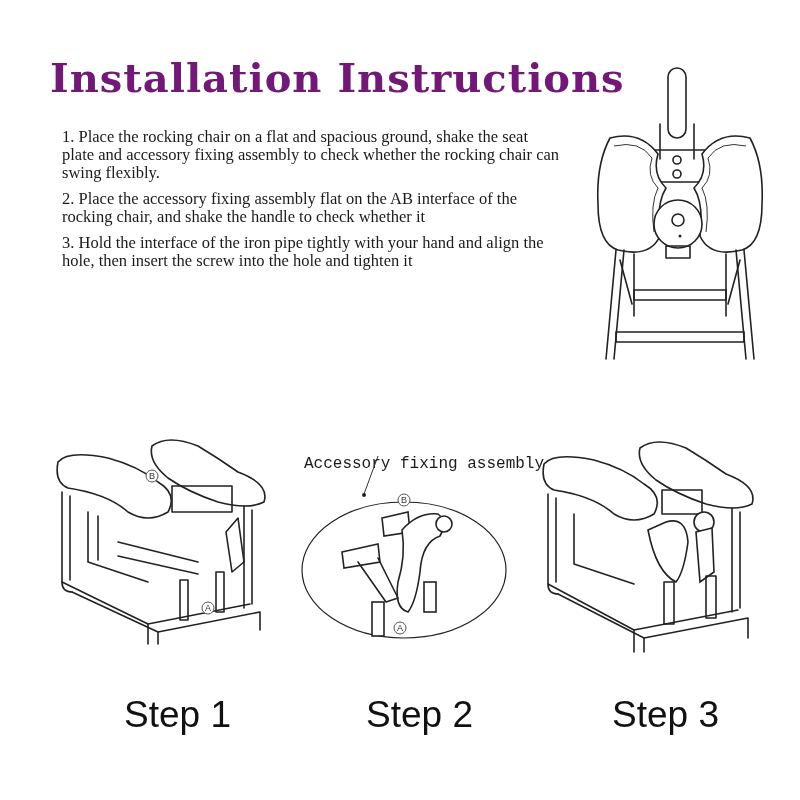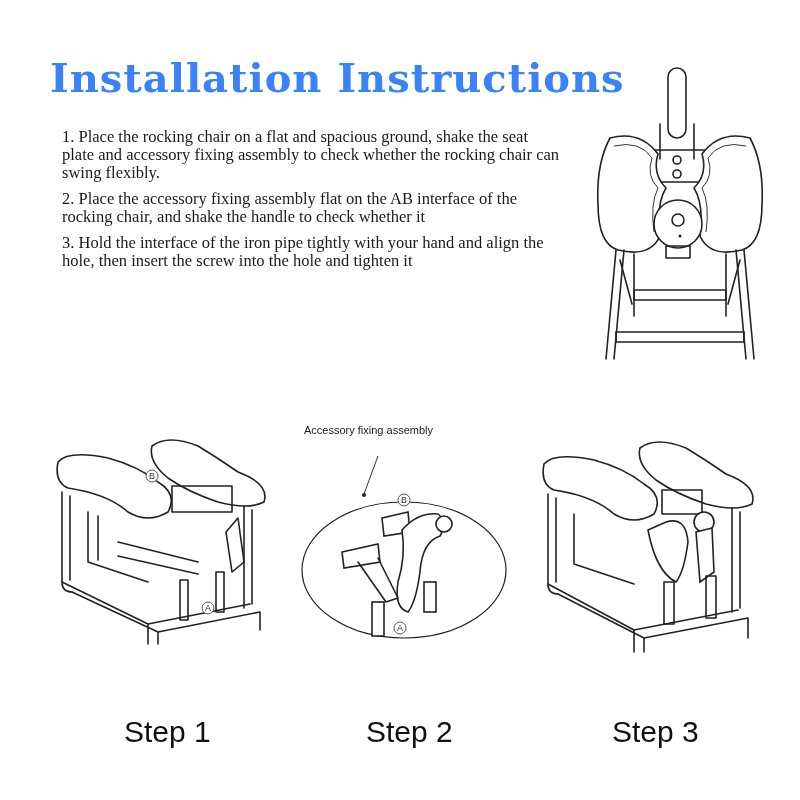--- a/index.html
+++ b/index.html
@@ -1,36 +1,36 @@
 <!DOCTYPE html>
 <html><head>
 <meta charset="utf-8">
 <style>
   html, body { margin:0; padding:0; background:#ffffff; }
   body { width:800px; height:800px; position:relative; overflow:hidden; color:#111; }
   .title {
     position:absolute; left:50px; top:54px;
     font-family:"DejaVu Serif", serif; font-weight:bold;
-    font-size:40px; letter-spacing:1px; color:#3b82f6; margin:0; white-space:nowrap;
+    font-size:40px; letter-spacing:1px; color:#701a75; margin:0; white-space:nowrap;
   }
   .instructions {
     position:absolute; left:50px; top:128px; width:510px;
     font-family:"Liberation Serif", serif; font-size:16.5px; line-height:18px; color:#1a1a1a;
   }
   .instructions p { margin:0 0 8px 12px; }
   .instructions .gap { display:block; margin-top:12px; }
   .fig { position:absolute; }
   .fig svg { width:100%; height:100%; display:block; }
   .step-label {
-    position:absolute; top:715px;
-    font-family:"Liberation Sans", sans-serif; font-size:30px; color:#111; white-space:nowrap;
+    position:absolute; top:694px;
+    font-family:"Liberation Sans", sans-serif; font-size:37px; color:#111; white-space:nowrap;
   }
   .callout {
-    position:absolute; left:304px; top:424px;
-    font-family:Liberation Sans, sans-serif; font-size:11px; color:#1a1a1a; white-space:nowrap;
+    position:absolute; left:304px; top:455px;
+    font-family:Liberation Mono, monospace; font-size:16px; color:#1a1a1a; white-space:nowrap;
   }
   svg .ln { fill:none; stroke:#222; stroke-width:1.6; stroke-linejoin:round; stroke-linecap:round; }
   svg .thin { fill:none; stroke:#333; stroke-width:1; }
   svg .seat { fill:#fff; stroke:#222; stroke-width:1.6; }
   svg .dot { fill:#222; }
   svg .tag { fill:#fff; stroke:#555; stroke-width:1; }
   svg .tagtxt { font-family:"Liberation Sans", sans-serif; font-size:9px; fill:#333; }
 </style>
 </head>
 <body>

